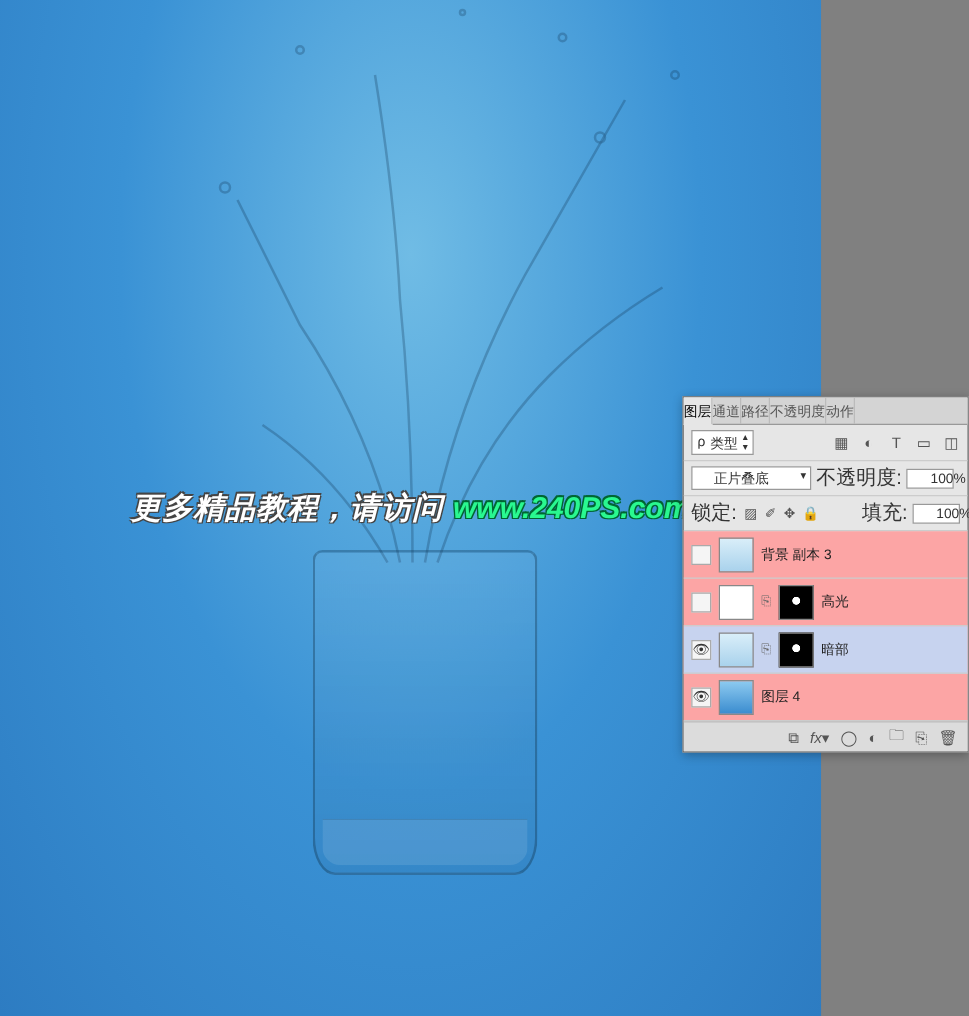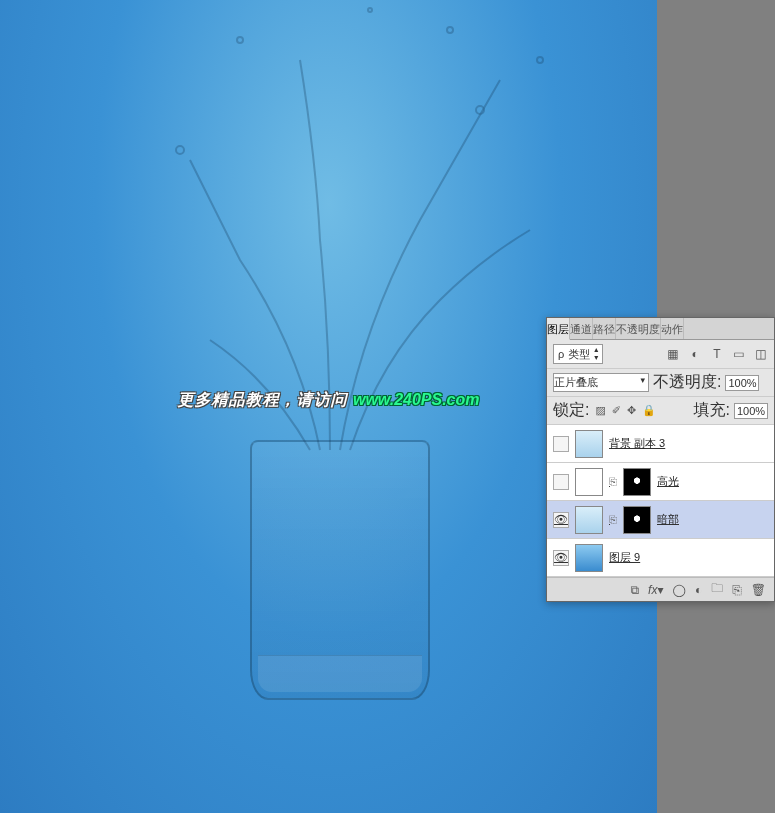--- a/index.html
+++ b/index.html
@@ -19,21 +19,21 @@
       width: 657px;
       height: 813px;
       background: radial-gradient(ellipse at 50% 25%, #70bce5 0%, #3a92d5 50%, #2d7cc2 100%);
     }
     .watermark {
       position: absolute;
       left: 50%;
       top: 390px;
       transform: translateX(-50%);
       white-space: nowrap;
-      font-size: 16px;
+      font-size: 24px;
       font-weight: bold;
       font-style: italic;
     }
     .watermark .wm-text {
       color: #fff;
       text-shadow: 1px 1px 0 #444, -1px -1px 0 #444, 1px -1px 0 #444, -1px 1px 0 #444;
       letter-spacing: 1px;
     }
     .watermark .wm-url {
       color: #29f890;
@@ -115,50 +115,49 @@
     .blend-row, .lock-row {
       display: flex;
       align-items: center;
       padding: 3px 6px;
       gap: 4px;
       border-bottom: 1px solid #ccc;
     }
     .dropdown {
       border: 1px solid #999;
       background: #fff;
-      padding: 1px 14px 1px 0;
+      padding: 1px 14px 1px 17px;
       position: relative;
       min-width: 96px;
     }
     .dropdown::after {
       content: "▾";
       position: absolute;
       right: 3px;
       top: 1px;
       font-size: 9px;
     }
     .label-sm { font-size: 16px; color: #333; }
     .pct-input {
       border: 1px solid #999;
       background: #fff;
-      padding: 1px 2px;
+      padding: 1px 18px;
       width: 34px;
       text-align: right;
       font-size: 11px;
     }
     .lock-icons {
       display: flex;
       gap: 6px;
       align-items: center;
       margin-left: 2px;
     }
     .lock-icons span { font-size: 11px; color: #555; }
     .layers {
-      background: #ffffff;
-      text-decoration: underline;
+      background: #fca5a5;
     }
     .layer {
       display: flex;
       align-items: center;
       padding: 4px 6px;
       gap: 6px;
       border-bottom: 1px solid #ccc;
       min-height: 38px;
     }
     .layer.selected {
@@ -346,21 +345,21 @@
     <div class="layer selected">
       <div class="vis">👁</div>
       <div class="thumb splash"></div>
       <span class="link-icon">⎘</span>
       <div class="thumb mask-black"></div>
       <span class="layer-name">暗部</span>
     </div>
     <div class="layer">
       <div class="vis">👁</div>
       <div class="thumb grad"></div>
-      <span class="layer-name">图层 9</span>
+      <span class="layer-name">图层 4</span>
     </div>
   </div>
 
   <div class="panel-footer">
     <span>⧉</span>
     <span><i>fx</i>▾</span>
     <span>◯</span>
     <span>◐</span>
     <span>🗀</span>
     <span>⎘</span>

